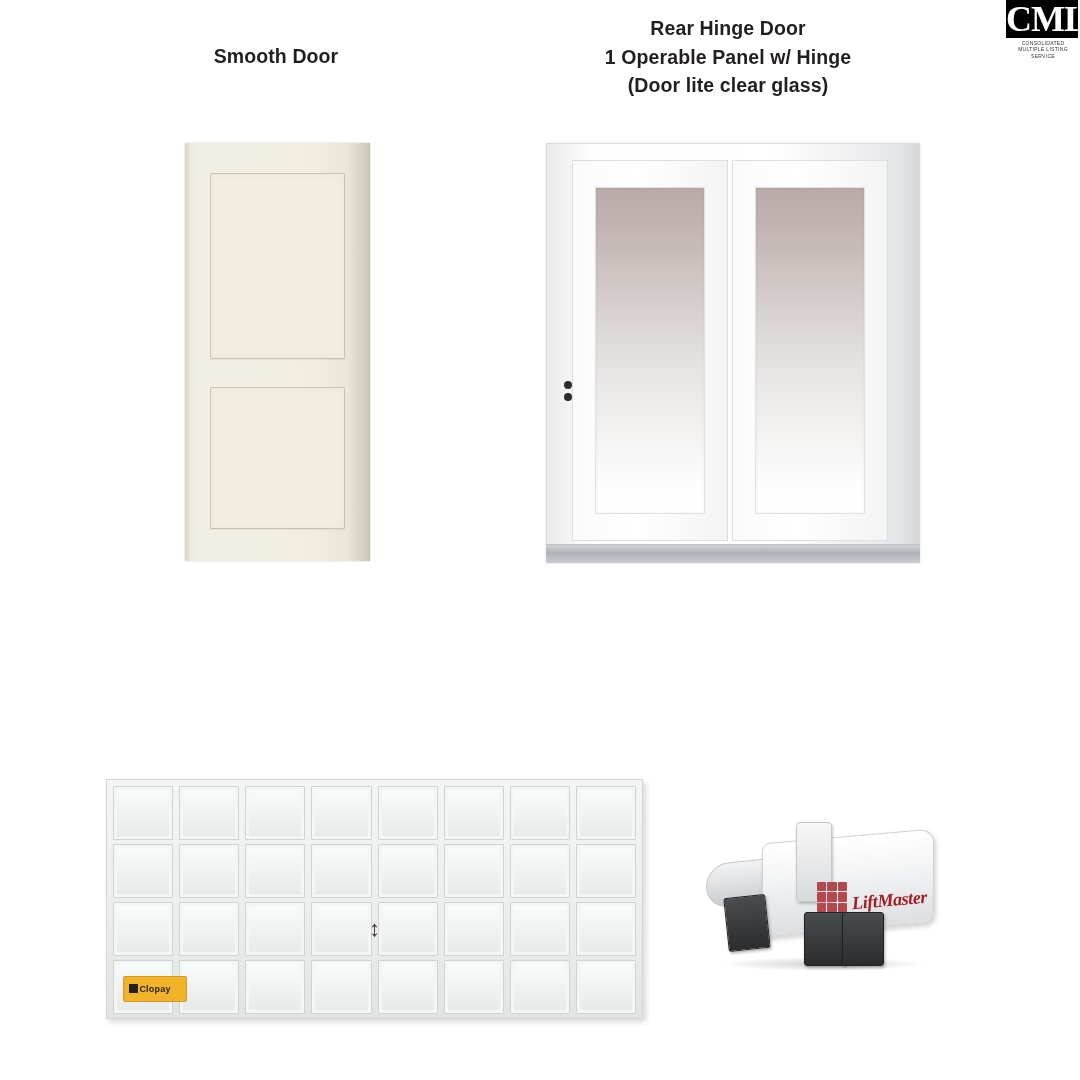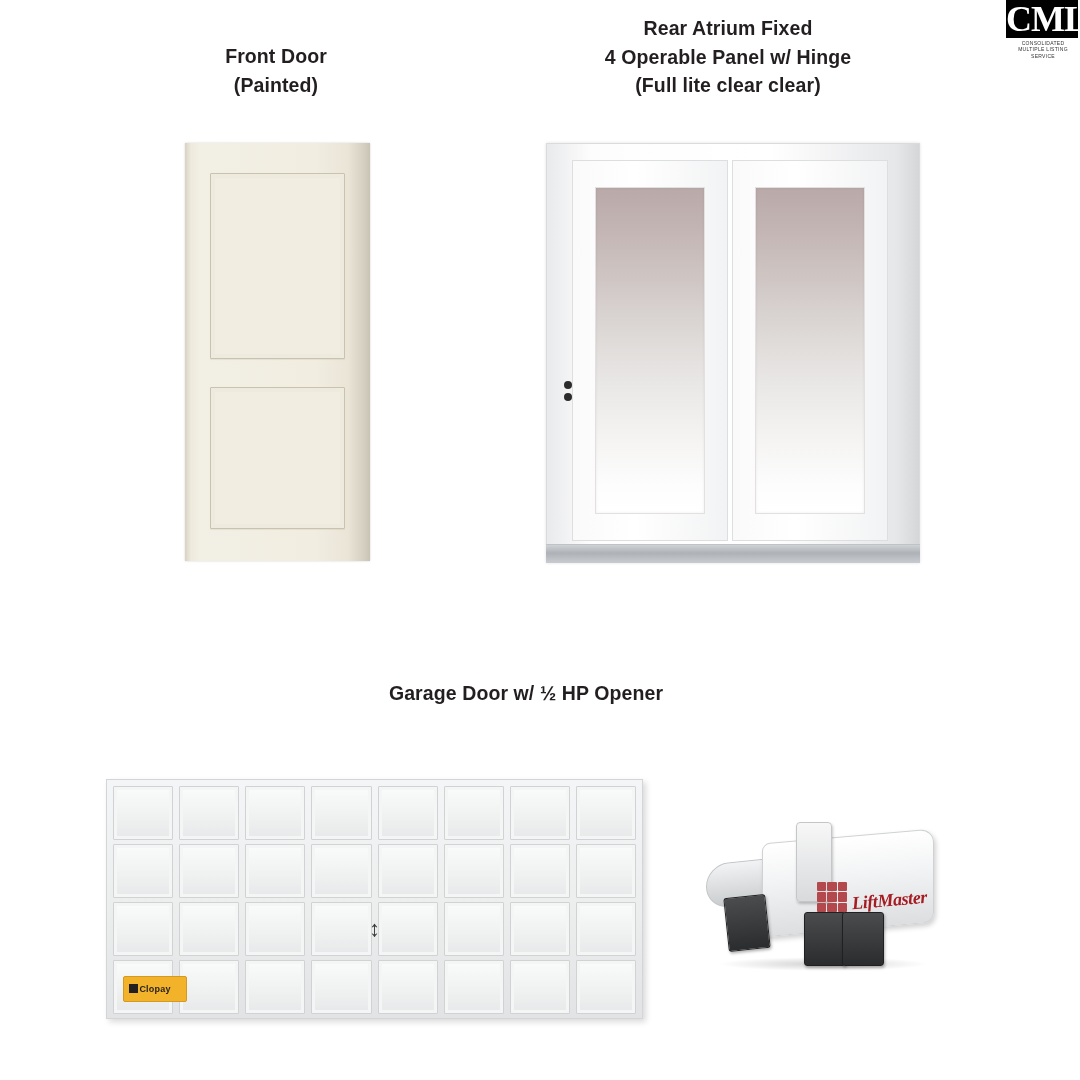--- a/index.html
+++ b/index.html
@@ -291,53 +291,51 @@
 
 <div class="watermark">
   <div class="wm-box">CMLS</div>
   <div class="wm-sub">
     <div>CONSOLIDATED</div>
     <div>MULTIPLE LISTING SERVICE</div>
   </div>
 </div>
 
 <div class="caption" id="front-door-caption">
-  <span class="line">Front Door</span>
-  <span class="line">(Painted)</span>
+  <span class="line">Smooth Door</span>
 </div>
 
 <div id="front-door-figure">
   <div class="fd-slab"></div>
   <div class="fd-panel top"></div>
   <div class="fd-panel bottom"></div>
 </div>
 
 <div class="caption" id="rear-door-caption">
-  <span class="line">Rear Atrium Fixed</span>
-  <span class="line">4 Operable Panel w/ Hinge</span>
-  <span class="line">(Full lite clear clear)</span>
+  <span class="line">Rear Hinge Door</span>
+  <span class="line">1 Operable Panel w/ Hinge</span>
+  <span class="line">(Door lite clear glass)</span>
 </div>
 
 <div id="rear-door-figure">
   <div class="rd-frame"></div>
   <div class="rd-leaf left">
     <div class="rd-glass"></div>
   </div>
   <div class="rd-leaf right">
     <div class="rd-glass"></div>
   </div>
   <div class="rd-sill"></div>
 </div>
 <div class="rd-handle">
     <i></i>
     <i></i>
   </div>
 
 <div class="caption" id="garage-caption">
-  <span class="line">Garage Door w/ ½ HP Opener</span>
 </div>
 
 <div id="garage-door-figure">
   <div class="gd-row">
     <div class="gd-cell"></div>
     <div class="gd-cell"></div>
     <div class="gd-cell"></div>
     <div class="gd-cell"></div>
     <div class="gd-cell"></div>
     <div class="gd-cell"></div>

